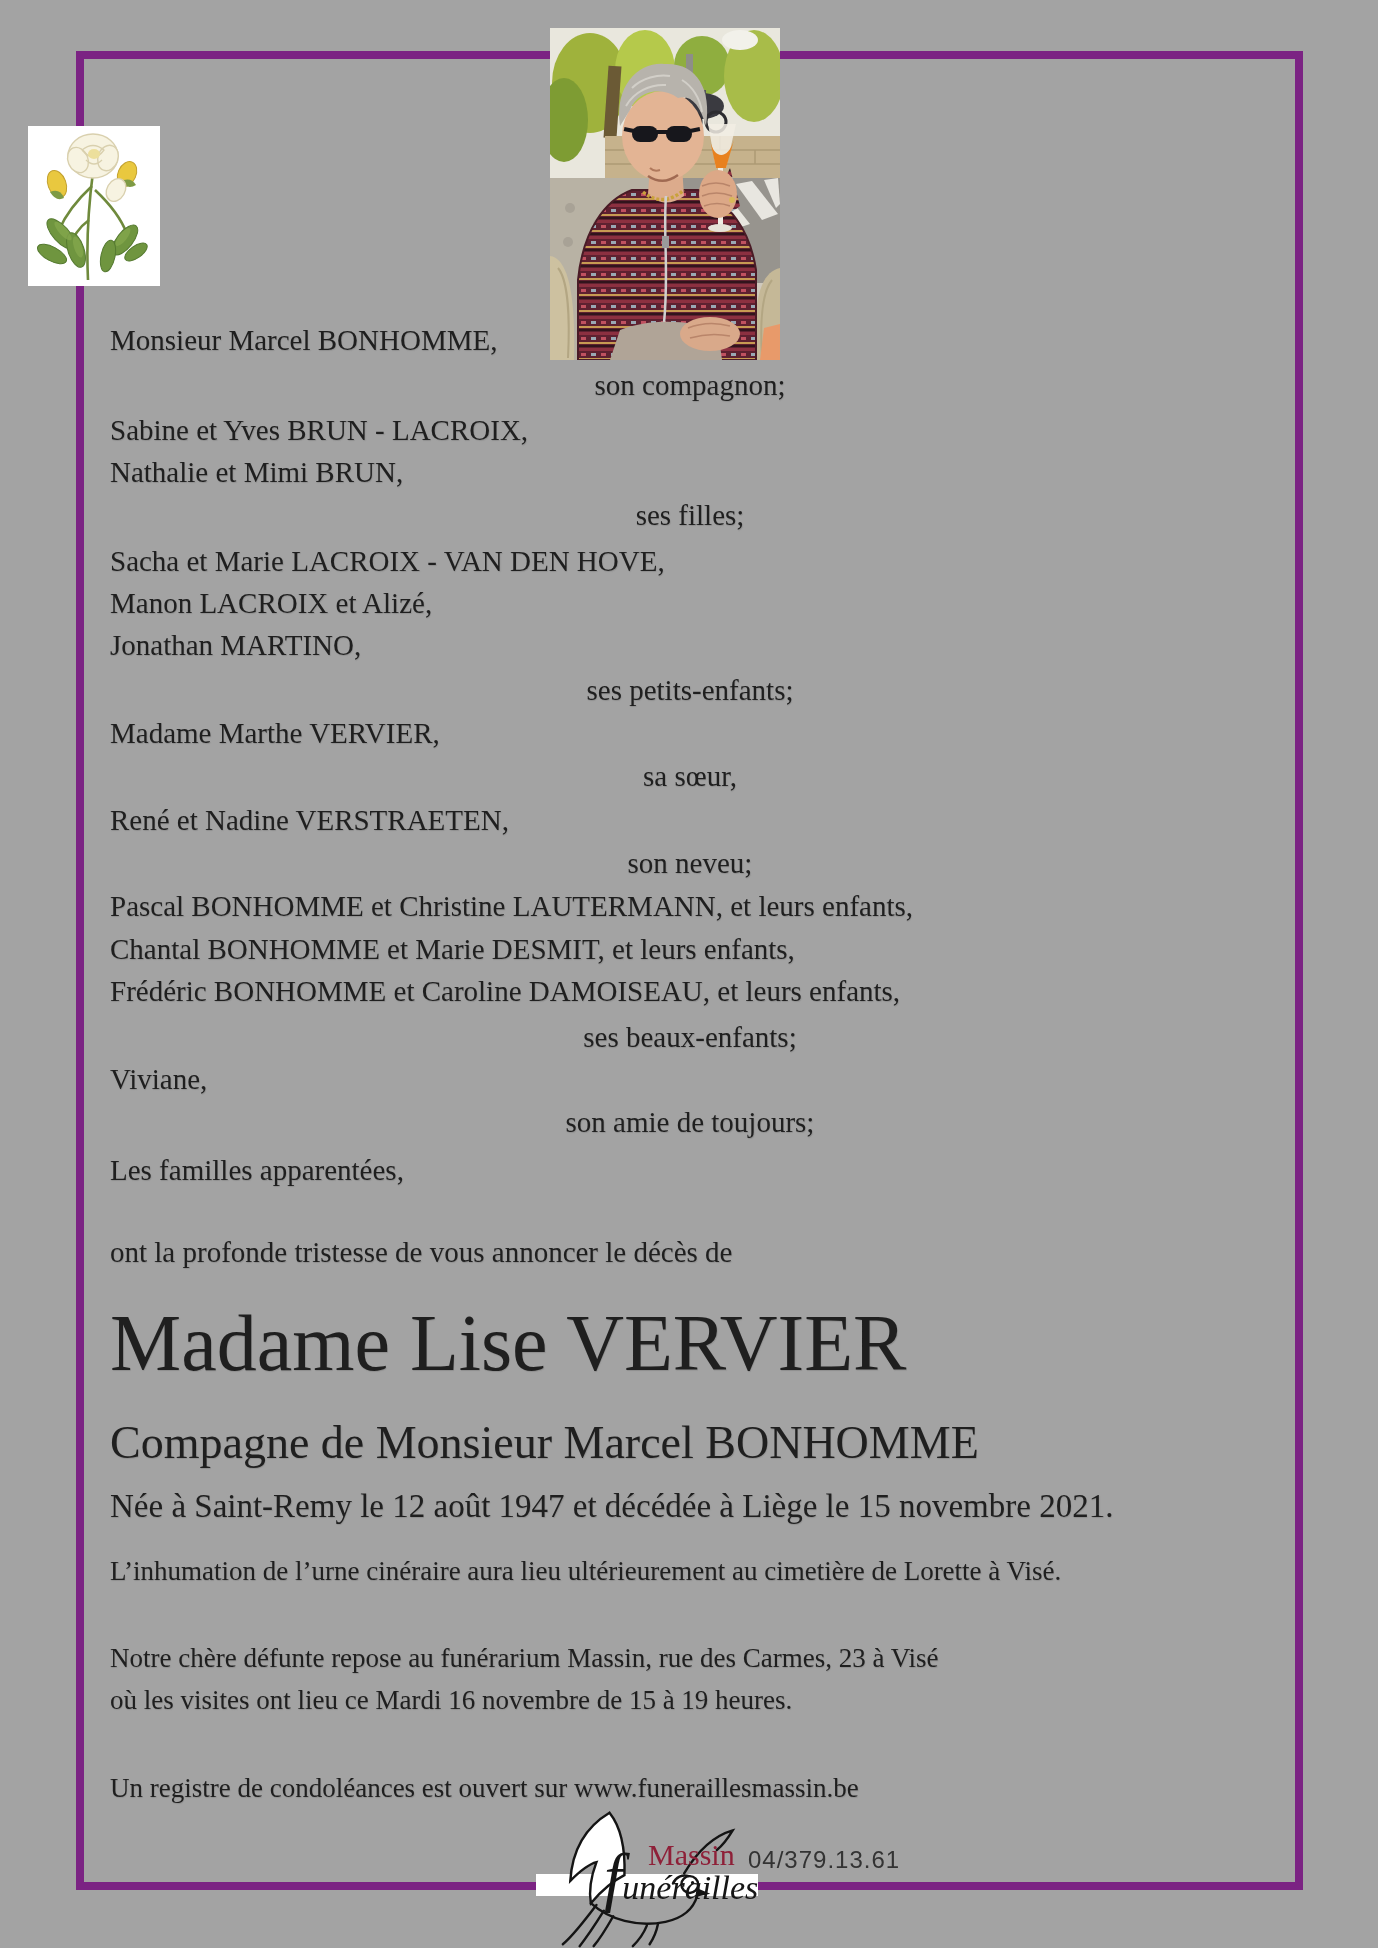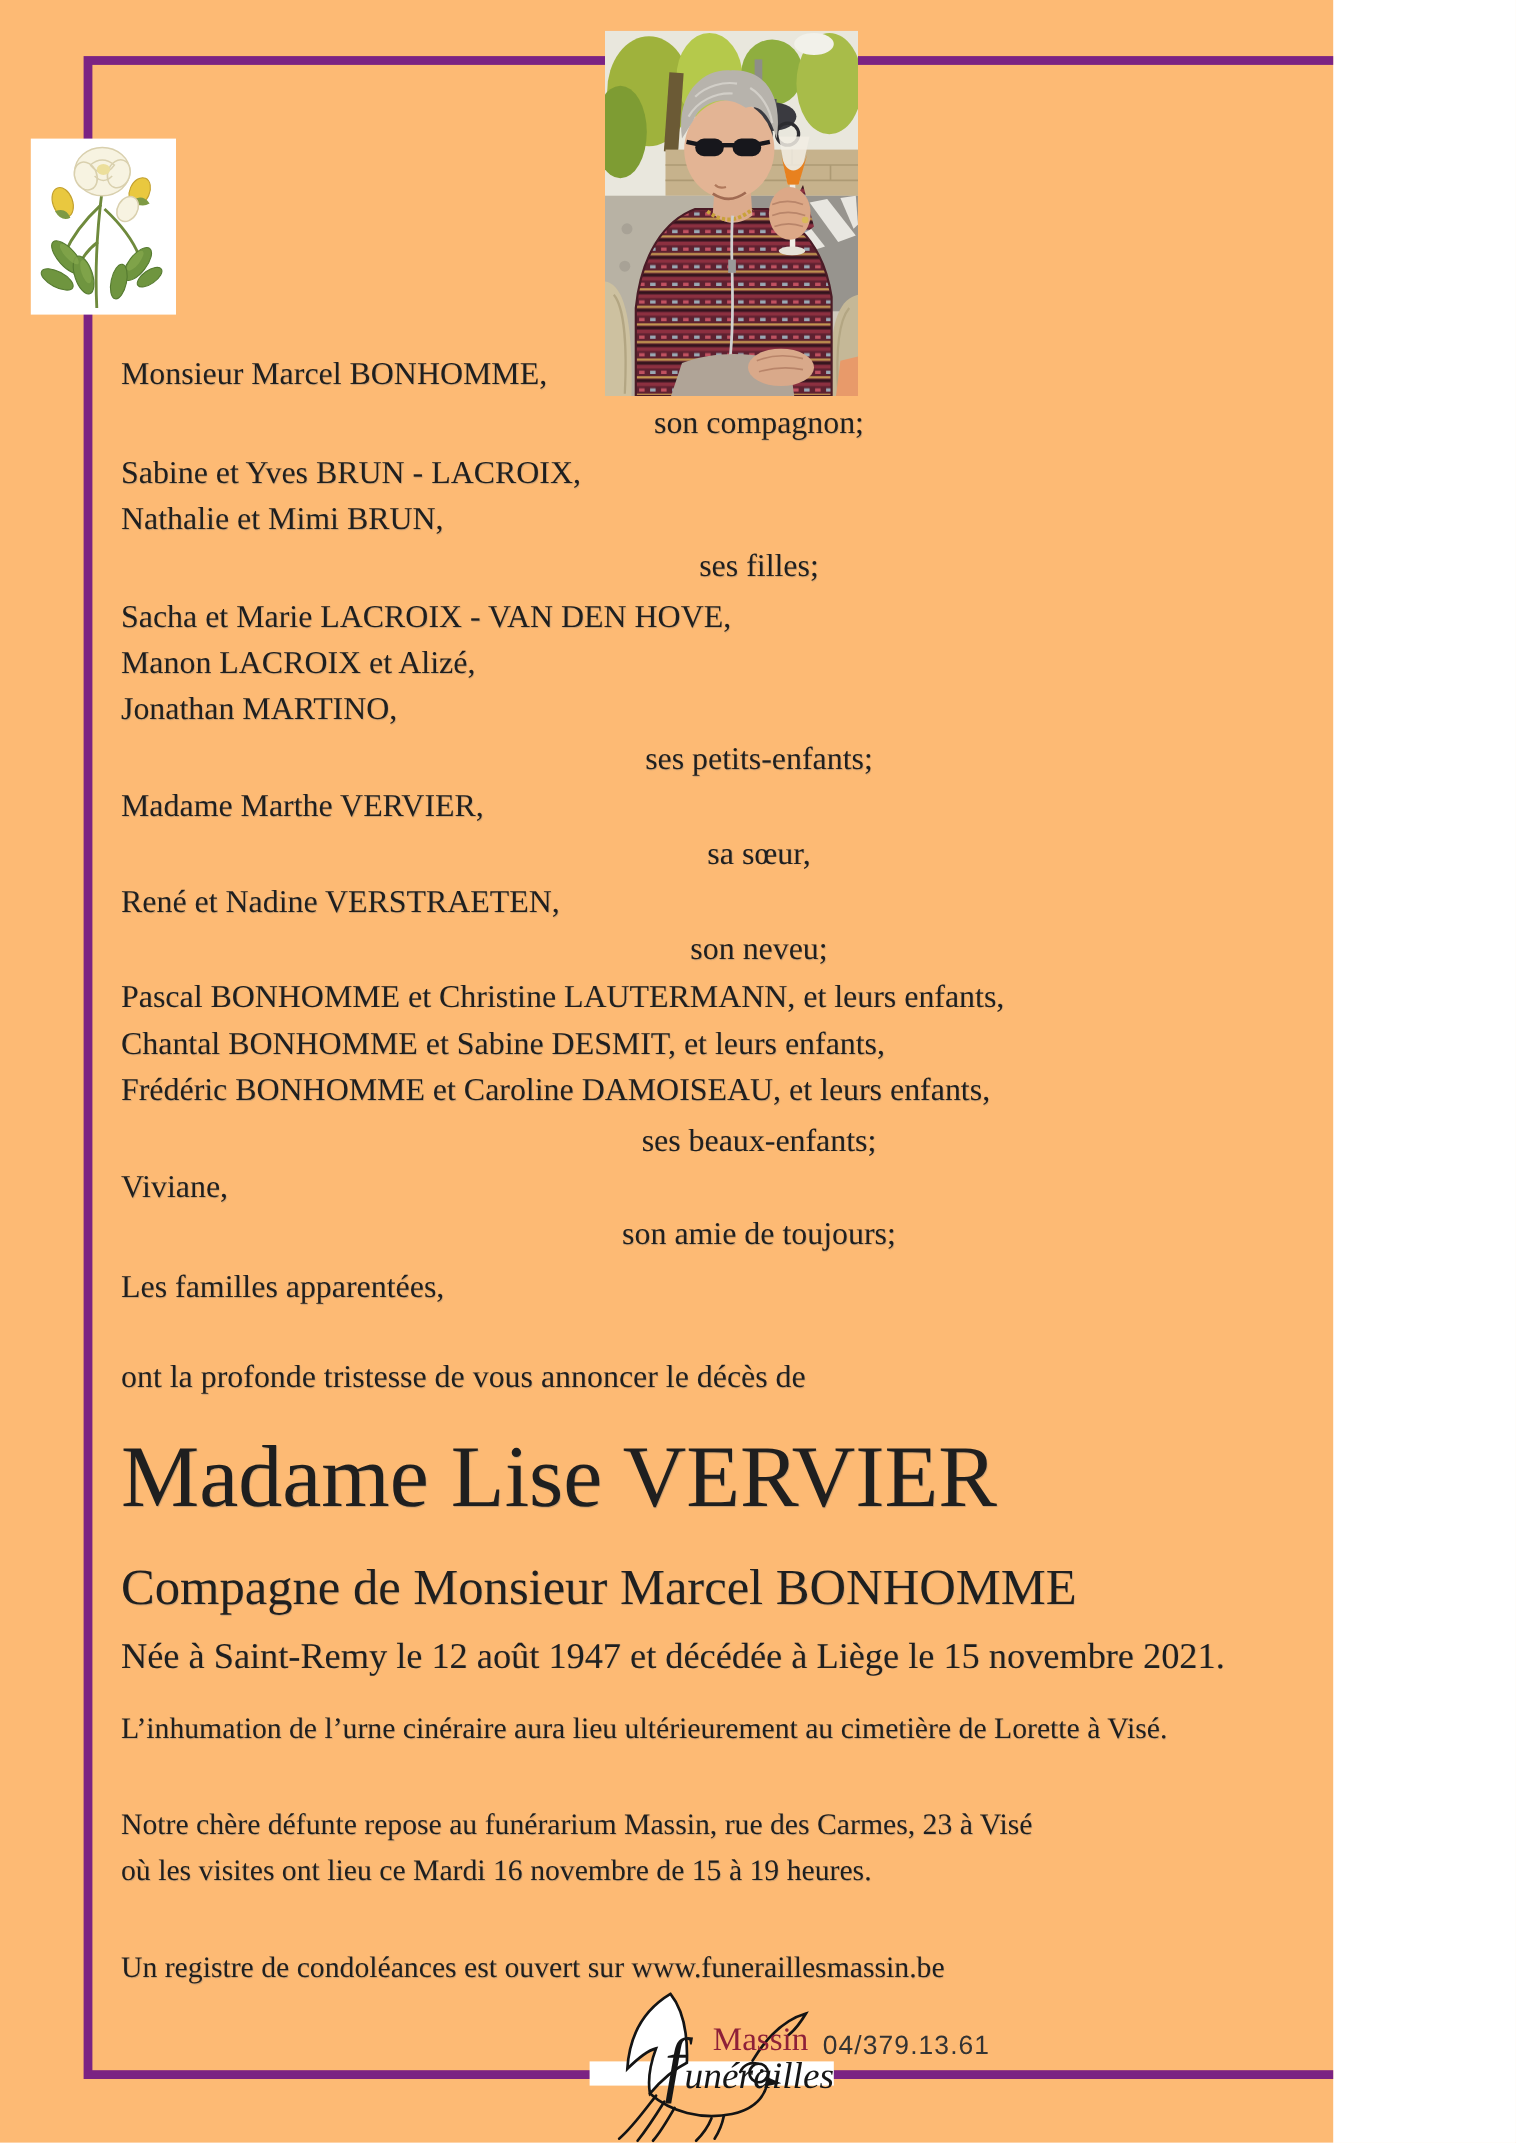--- a/index.html
+++ b/index.html
@@ -1,16 +1,16 @@
 <!DOCTYPE html>
 <html><head>
 <meta charset="utf-8">
 <style>
   html,body{margin:0;padding:0;background:#ffffff;}
-  .page{position:relative;width:1212px;height:1948px;background:#fdba74;overflow:hidden;
+  .page{position:relative;width:1378px;height:1948px;background:#a3a3a3;overflow:hidden;
         font-family:"Liberation Serif","DejaVu Serif",serif;color:#1f1f1f;}
   
   .frame{position:absolute;left:76px;top:51px;width:1227px;height:1839px;
          box-sizing:border-box;border:8px solid #7b2383;z-index:1;}
   
   .mask{position:absolute;background:#fff;z-index:2;}
   .mask-rose{left:28px;top:126px;width:132px;height:160px;}
   .mask-logo{left:536px;top:1874px;width:222px;height:22px;}
   .rose-wrap{position:absolute;left:30px;top:128px;width:126px;height:156px;z-index:3;}
   .photo-wrap{position:absolute;left:550px;top:28px;width:230px;height:332px;z-index:3;}
@@ -193,21 +193,21 @@
   <div class="txt fline r" style="top:498px">ses filles;</div>
   <div class="txt fline" style="top:544px">Sacha et Marie LACROIX - VAN DEN HOVE,</div>
   <div class="txt fline" style="top:586px">Manon LACROIX et Alizé,</div>
   <div class="txt fline" style="top:628px">Jonathan MARTINO,</div>
   <div class="txt fline r" style="top:673px">ses petits-enfants;</div>
   <div class="txt fline" style="top:716px">Madame Marthe VERVIER,</div>
   <div class="txt fline r" style="top:759px">sa sœur,</div>
   <div class="txt fline" style="top:803px">René et Nadine VERSTRAETEN,</div>
   <div class="txt fline r" style="top:846px">son neveu;</div>
   <div class="txt fline" style="top:889px">Pascal BONHOMME et Christine LAUTERMANN, et leurs enfants,</div>
-  <div class="txt fline" style="top:932px">Chantal BONHOMME et Sabine DESMIT, et leurs enfants,</div>
+  <div class="txt fline" style="top:932px">Chantal BONHOMME et Marie DESMIT, et leurs enfants,</div>
   <div class="txt fline" style="top:974px">Frédéric BONHOMME et Caroline DAMOISEAU, et leurs enfants,</div>
   <div class="txt fline" style="top:1062px">Viviane,</div>
   <div class="txt fline r" style="top:1020px">ses beaux-enfants;</div>
   <div class="txt fline r" style="top:1105px">son amie de toujours;</div>
   <div class="txt fline" style="top:1153px">Les familles apparentées,</div>
 
   <div class="txt fline" style="top:1235px">ont la profonde tristesse de vous annoncer le décès de</div>
 
   <div class="txt c title" style="top:1299px">Madame Lise VERVIER</div>
   <div class="txt c relation" style="top:1415px">Compagne de Monsieur Marcel BONHOMME</div>

